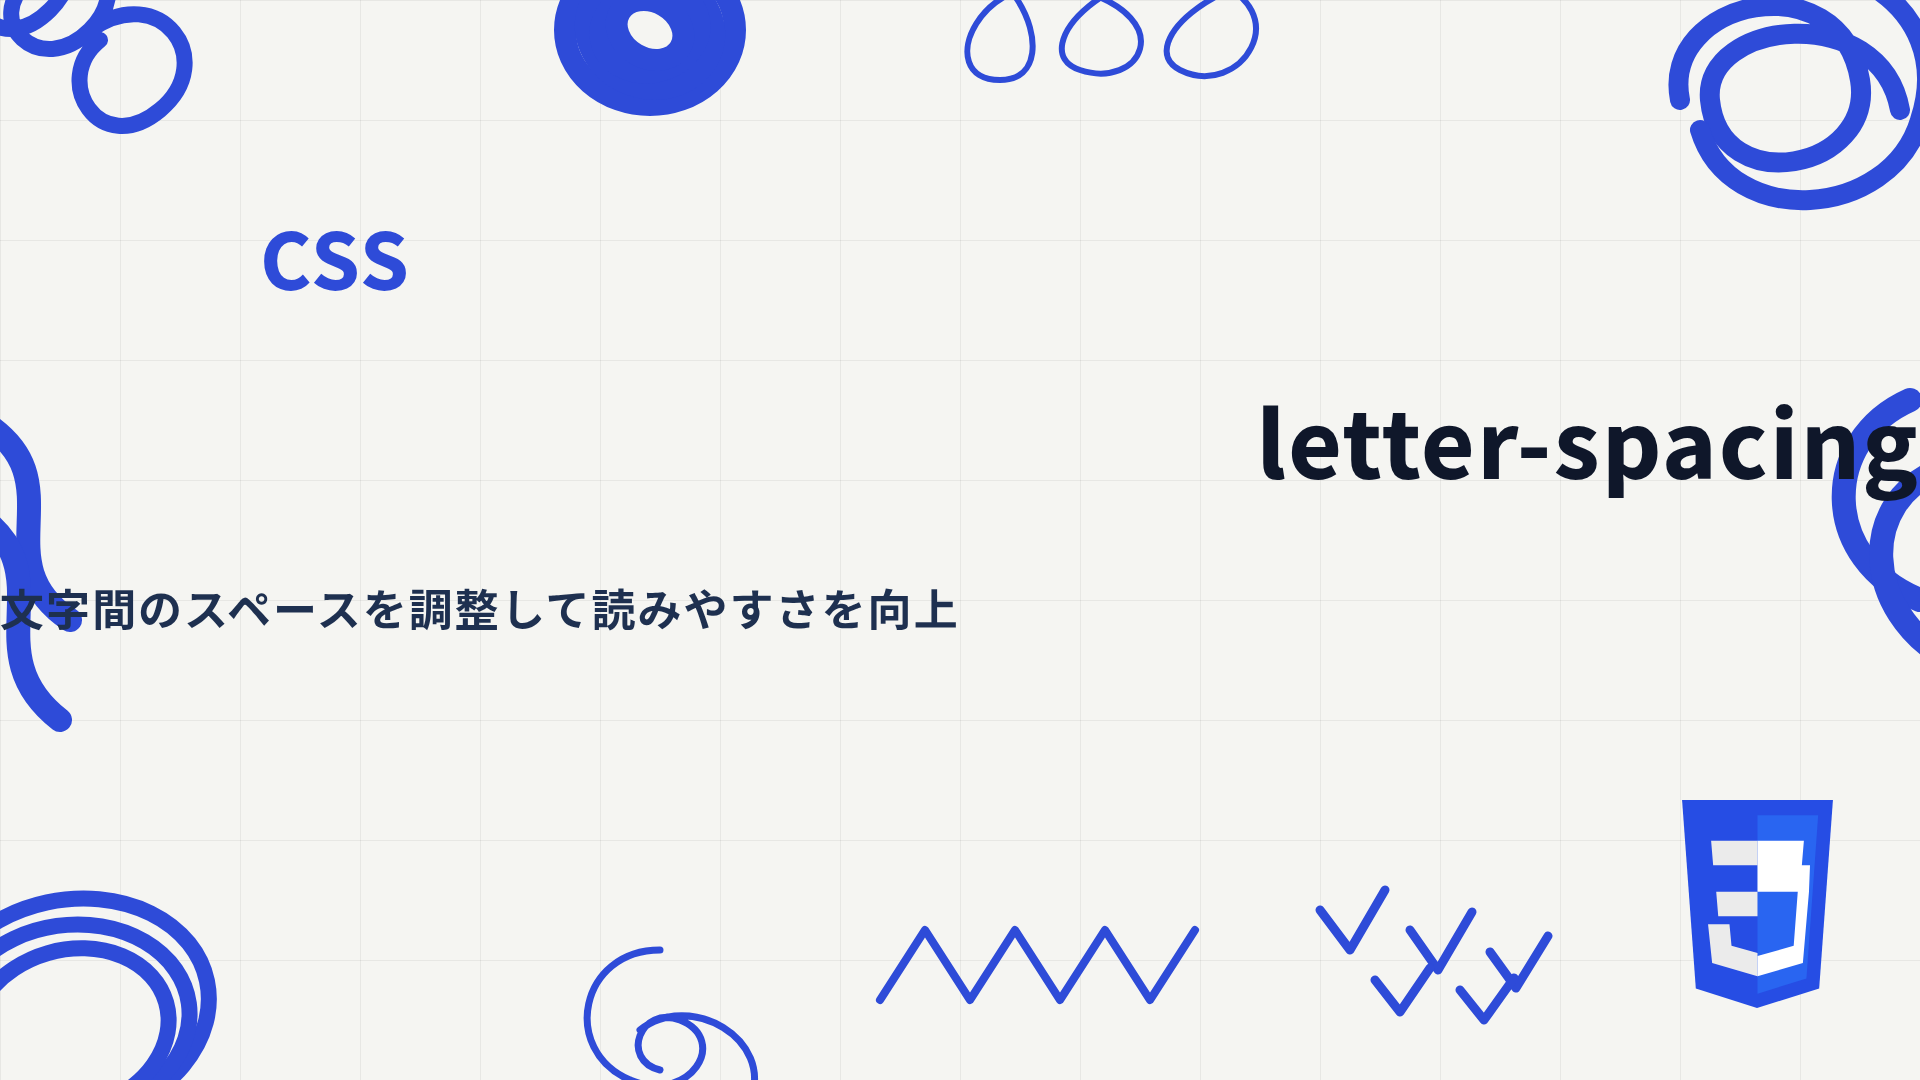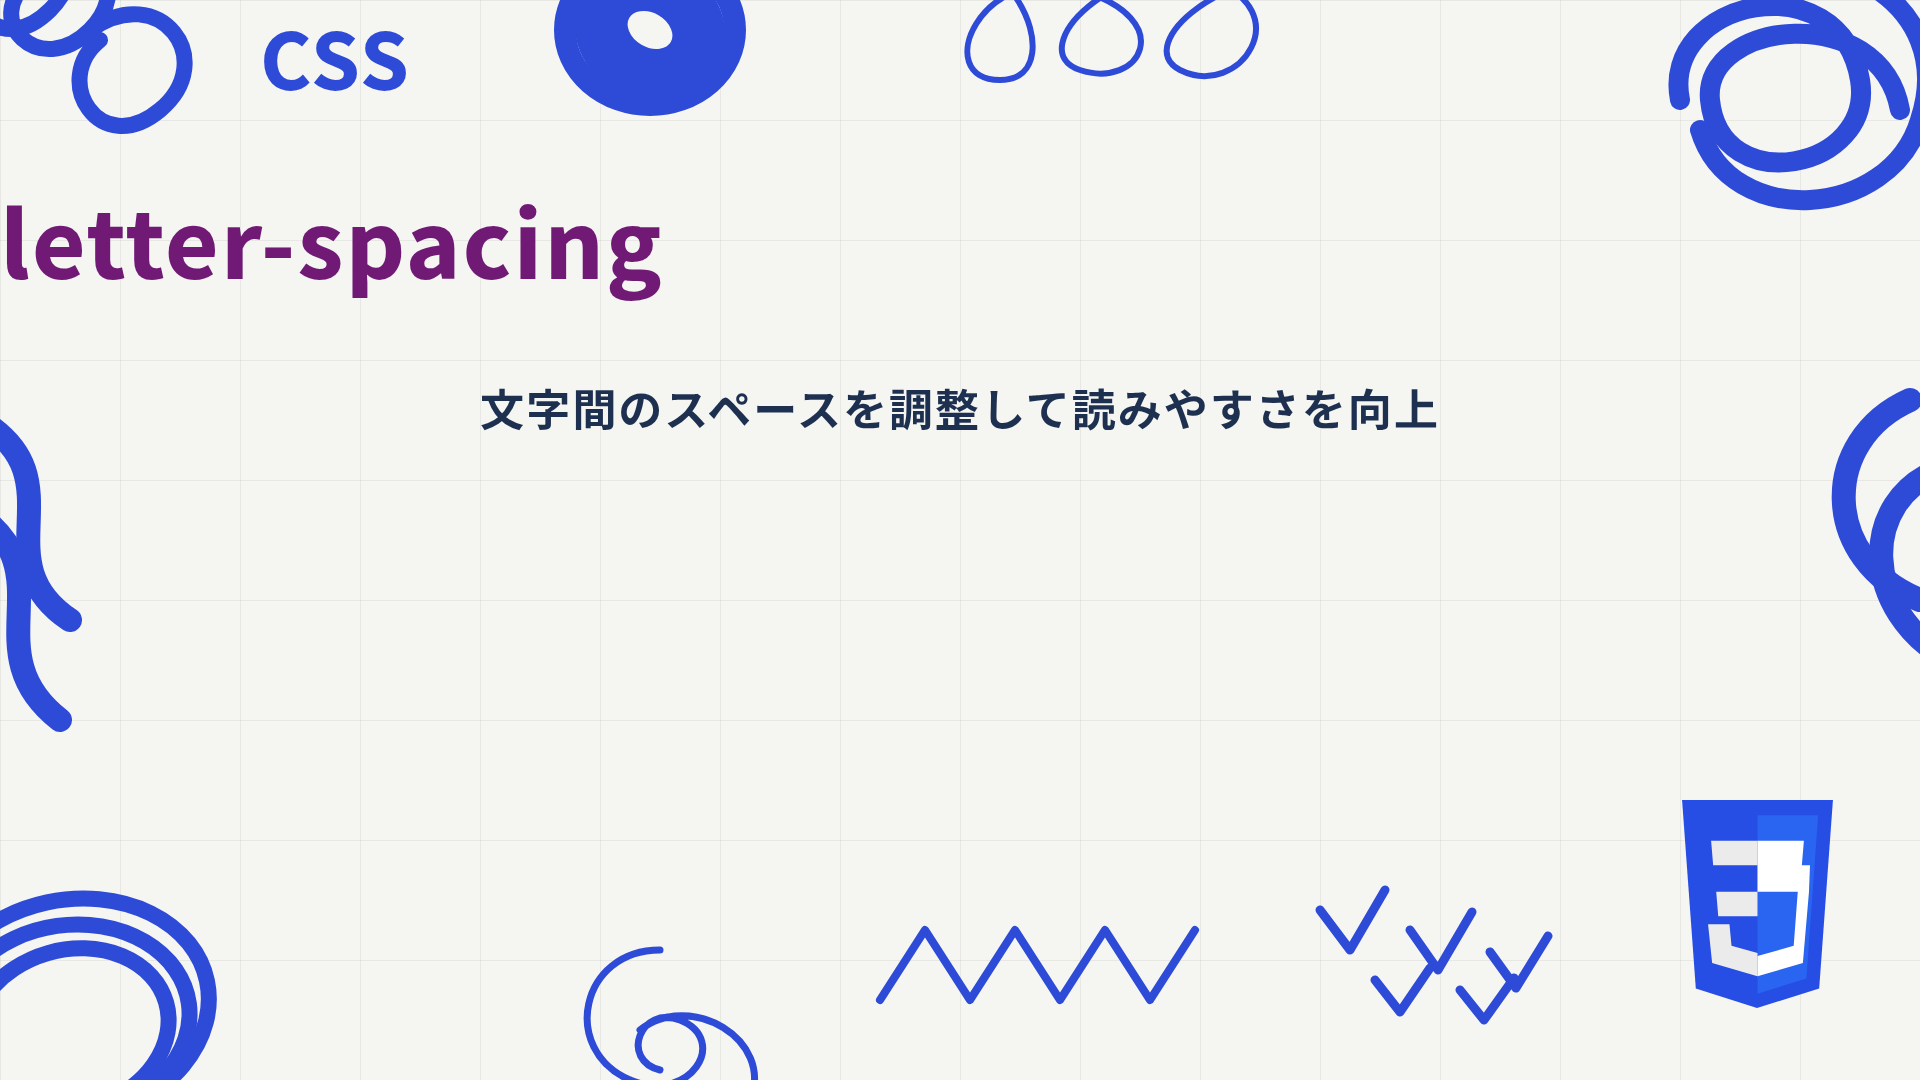--- a/index.html
+++ b/index.html
@@ -16,42 +16,43 @@
     position: absolute;
     inset: 0;
     background-image:
       linear-gradient(to right, rgba(0,0,0,0.06) 1px, transparent 1px),
       linear-gradient(to bottom, rgba(0,0,0,0.06) 1px, transparent 1px);
     background-size: 120px 120px;
   }
   .content {
     position: absolute;
     inset: 0;
+    padding-top: 200px;
   }
   .label {
     color: #2e4bd8;
     font-weight: 800;
     font-size: 78px;
     margin-left: 260px;
     letter-spacing: 2px;
   }
   .title {
-    color: #701a75;
+    color: #0f172a;
     font-weight: 800;
     font-size: 92px;
-    text-align: left;
+    text-align: right;
     line-height: 1.45;
     margin-top: 60px;
     letter-spacing: 2px;
   }
   .subtitle {
     color: #1e3050;
     font-weight: 700;
     font-size: 44px;
-    text-align: center;
+    text-align: left;
     margin-top: 70px;
     letter-spacing: 2px;
   }
   .doodle { position: absolute; }
   .css3-logo {
     position: absolute;
     right: 70px;
     bottom: 70px;
     width: 185px;
     height: 210px;

